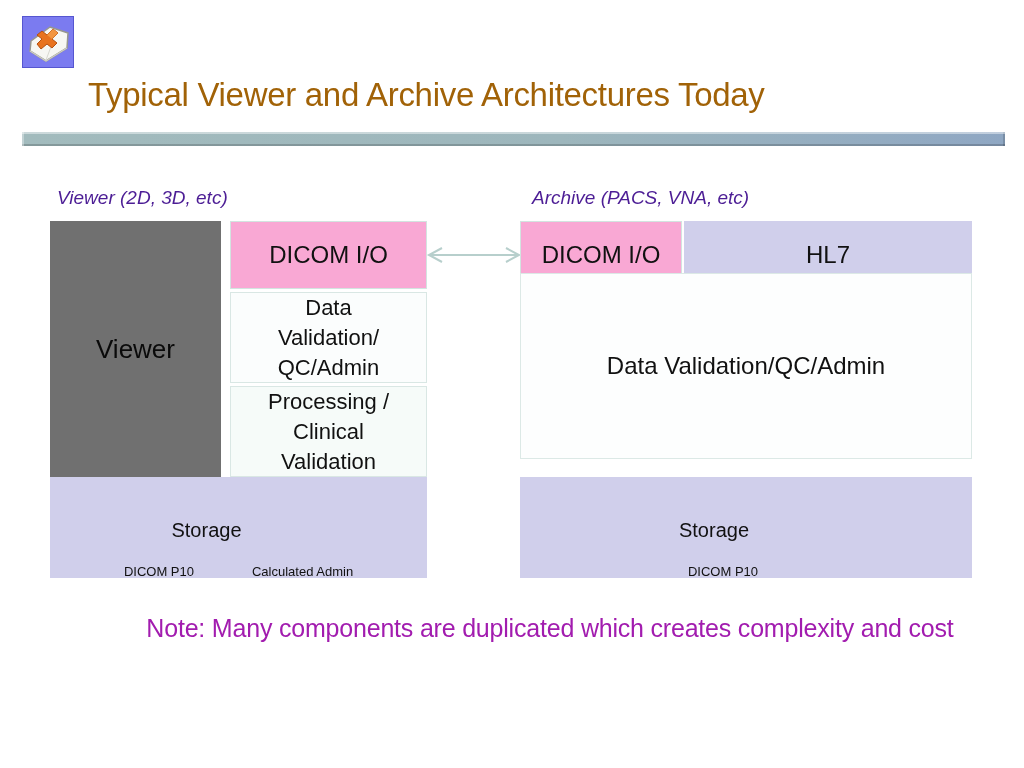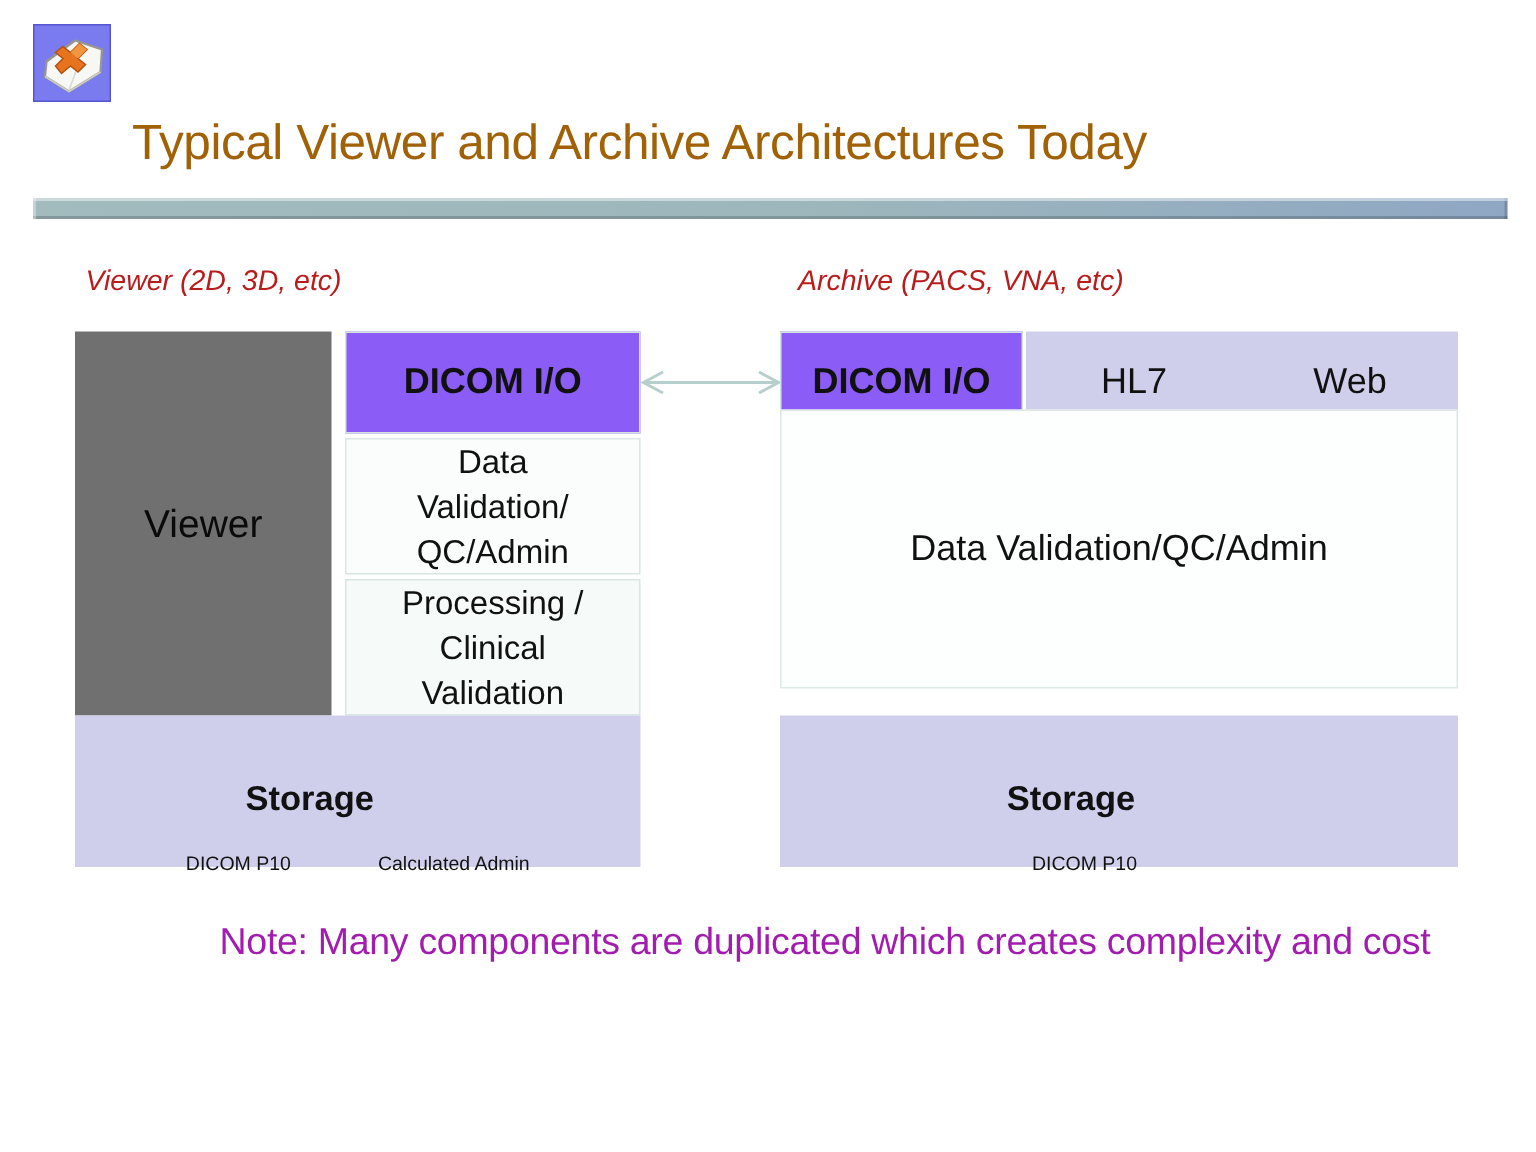--- a/index.html
+++ b/index.html
@@ -31,35 +31,35 @@
     background: linear-gradient(to right, #a2bbbd 0%, #9db6bc 55%, #8fa7c3 100%);
     box-shadow:
       inset 0 2px 0 rgba(255,255,255,0.45),
       inset 2px 0 0 rgba(255,255,255,0.35),
       inset 0 -2px 0 rgba(0,0,0,0.18),
       inset -2px 0 0 rgba(0,0,0,0.15);
   }
 
   
   .section-label {
-    position: absolute; top: 177px;
-    font-size: 19px; font-style: italic; color: #b91c1c;
+    position: absolute; top: 187px;
+    font-size: 19px; font-style: italic; color: #4c1d95;
     white-space: nowrap;
   }
   .section-label.viewer { left: 57px; }
   .section-label.archive { left: 532px; }
 
   
   .box {
     position: absolute;
     display: flex; align-items: center; justify-content: center;
     text-align: center;
     white-space: pre-line;
   }
-  .mint   { background: #8b5cf6; border: 1px solid #d3e4e0; font-weight: bold; }
+  .mint   { background: #f9a8d4; border: 1px solid #d3e4e0; }
   .pale   { background: #fbfdfd; border: 1px solid #d9e7e4; }
   .pale2  { background: #f6fbf9; border: 1px solid #d9e7e4; }
   .lav    { background: #d0cfeb; }
   .grayfill { background: #707070; }
 
   
   .viewer-main { left: 50px; top: 221px; width: 171px; height: 256px; font-size: 26px; color: #0a0a0a; }
   .v-dicom  { left: 230px; top: 221px; width: 197px; height: 68px; font-size: 24px; }
   .v-valid  { left: 230px; top: 292px; width: 197px; height: 91px; font-size: 22px; line-height: 30px; }
   .v-proc   { left: 230px; top: 386px; width: 197px; height: 91px; font-size: 22px; line-height: 30px; }
@@ -70,21 +70,21 @@
   .a-band  { left: 684px; top: 221px; width: 288px; height: 68px; display: flex; }
   .a-band .cell {
     flex: 1; display: flex; align-items: center; justify-content: center;
     font-size: 24px;
   }
   .a-valid { left: 520px; top: 273px; width: 452px; height: 186px; font-size: 24px; background: #fdfefe; border: 1px solid #dcE9e6; }
   .a-storage { left: 520px; top: 477px; width: 452px; height: 101px; }
 
   
   .storage { display: block; text-align: center; }
-  .storage .s-title { margin-top: 24px; font-size: 23px; transform: translateX(-32px); font-weight: bold; }
+  .storage .s-title { margin-top: 24px; font-size: 20px; transform: translateX(-32px); }
   .storage .s-items {
     margin-top: 4px;
     display: flex; justify-content: center; gap: 58px;
     font-size: 13px;
   }
   .a-storage .s-items { transform: translateX(-23px); }
 
   
   .arrow { position: absolute; left: 426px; top: 245px; width: 96px; height: 20px; }
 
@@ -133,21 +133,20 @@
 
   <svg class="arrow" viewBox="0 0 96 20" xmlns="http://www.w3.org/2000/svg">
     <line x1="4" y1="10" x2="92" y2="10" stroke="#b7cfcc" stroke-width="2"></line>
     <polyline points="16,3 3,10 16,17" fill="none" stroke="#b7cfcc" stroke-width="2"></polyline>
     <polyline points="80,3 93,10 80,17" fill="none" stroke="#b7cfcc" stroke-width="2"></polyline>
   </svg>
 
   <div class="box mint a-dicom">DICOM I/O</div>
   <div class="box lav a-band">
     <div class="cell">HL7</div>
-    <div class="cell">Web</div>
   </div>
   <div class="box a-valid">Data Validation/QC/Admin</div>
   <div class="box lav storage a-storage">
     <div class="s-title">Storage</div>
     <div class="s-items">
       <span>DICOM P10</span>
     </div>
   </div>
 
   <div class="note">Note: Many components are duplicated which creates complexity and cost</div>

